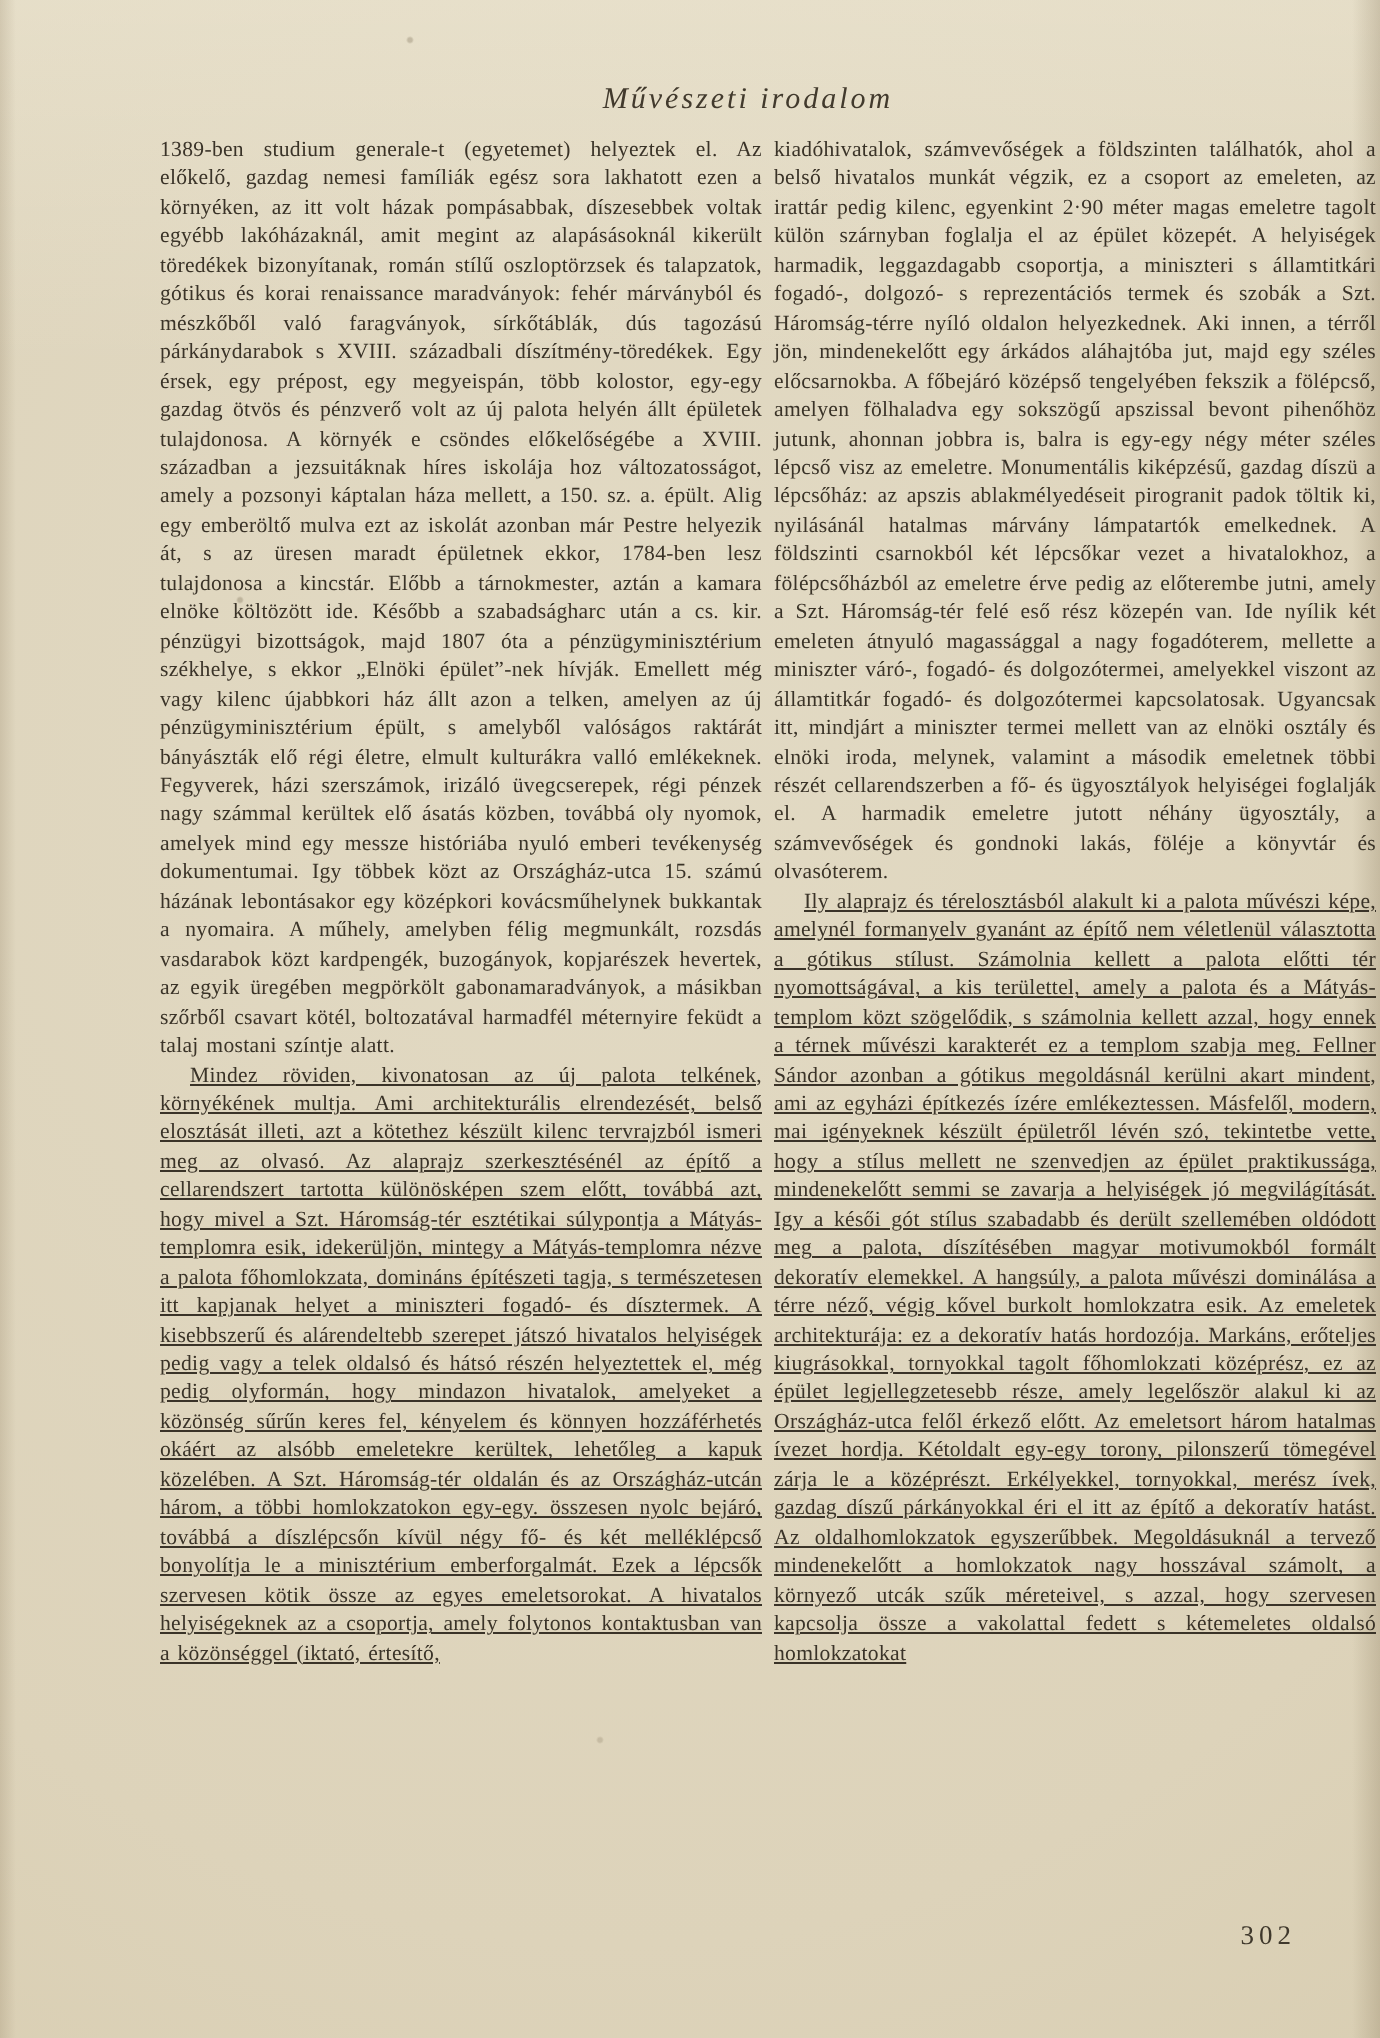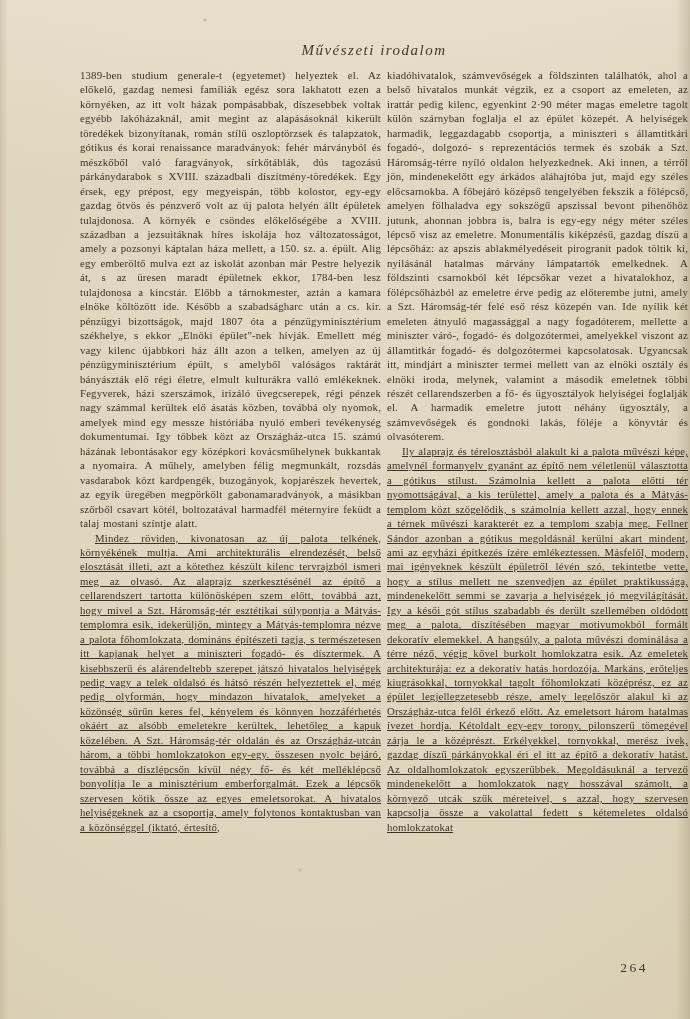--- a/index.html
+++ b/index.html
@@ -90,14 +90,14 @@
     <div class="col">
       <p>1389-ben studium generale-t (egyetemet) helyeztek el. Az előkelő, gazdag nemesi famíliák egész sora lakhatott ezen a környéken, az itt volt házak pompásabbak, díszesebbek voltak egyébb lakóházaknál, amit megint az alapásásoknál kikerült töredékek bizonyítanak, román stílű oszloptörzsek és talapzatok, gótikus és korai renaissance maradványok: fehér márványból és mészkőből való faragványok, sírkőtáblák, dús tagozású párkánydarabok s XVIII. századbali díszítmény-töredékek. Egy érsek, egy prépost, egy megyeispán, több kolostor, egy-egy gazdag ötvös és pénzverő volt az új palota helyén állt épületek tulajdonosa. A környék e csöndes előkelőségébe a XVIII. században a jezsuitáknak híres iskolája hoz változatosságot, amely a pozsonyi káptalan háza mellett, a 150. sz. a. épült. Alig egy emberöltő mulva ezt az iskolát azonban már Pestre helyezik át, s az üresen maradt épületnek ekkor, 1784-ben lesz tulajdonosa a kincstár. Előbb a tárnokmester, aztán a kamara elnöke költözött ide. Később a szabadságharc után a cs. kir. pénzügyi bizottságok, majd 1807 óta a pénzügyminisztérium székhelye, s ekkor „Elnöki épület”-nek hívják. Emellett még vagy kilenc újabbkori ház állt azon a telken, amelyen az új pénzügyminisztérium épült, s amelyből valóságos raktárát bányászták elő régi életre, elmult kulturákra valló emlékeknek. Fegyverek, házi szerszámok, irizáló üvegcserepek, régi pénzek nagy számmal kerültek elő ásatás közben, továbbá oly nyomok, amelyek mind egy messze históriába nyuló emberi tevékenység dokumentumai. Igy többek közt az Országház-utca 15. számú házának lebontásakor egy középkori kovácsműhelynek bukkantak a nyomaira. A műhely, amelyben félig megmunkált, rozsdás vasdarabok közt kardpengék, buzogányok, kopjarészek hevertek, az egyik üregében megpörkölt gabonamaradványok, a másikban szőrből csavart kötél, boltozatával harmadfél méternyire feküdt a talaj mostani színtje alatt.</p>
       <p class="indent">Mindez röviden, kivonatosan az új palota telkének, környékének multja. Ami architekturális elrendezését, belső elosztását illeti, azt a kötethez készült kilenc tervrajzból ismeri meg az olvasó. Az alaprajz szerkesztésénél az építő a cellarendszert tartotta különösképen szem előtt, továbbá azt, hogy mivel a Szt. Háromság-tér esztétikai súlypontja a Mátyás-templomra esik, idekerüljön, mintegy a Mátyás-templomra nézve a palota főhomlokzata, domináns építészeti tagja, s természetesen itt kapjanak helyet a miniszteri fogadó- és dísztermek. A kisebbszerű és alárendeltebb szerepet játszó hivatalos helyiségek pedig vagy a telek oldalsó és hátsó részén helyeztettek el, még pedig olyformán, hogy mindazon hivatalok, amelyeket a közönség sűrűn keres fel, kényelem és könnyen hozzáférhetés okáért az alsóbb emeletekre kerültek, lehetőleg a kapuk közelében. A Szt. Háromság-tér oldalán és az Országház-utcán három, a többi homlokzatokon egy-egy. összesen nyolc bejáró, továbbá a díszlépcsőn kívül négy fő- és két melléklépcső bonyolítja le a minisztérium emberforgalmát. Ezek a lépcsők szervesen kötik össze az egyes emeletsorokat. A hivatalos helyiségeknek az a csoportja, amely folytonos kontaktusban van a közönséggel (iktató, értesítő,</p>
     </div>
     <div class="col">
       <p>kiadóhivatalok, számvevőségek a földszinten találhatók, ahol a belső hivatalos munkát végzik, ez a csoport az emeleten, az irattár pedig kilenc, egyenkint 2·90 méter magas emeletre tagolt külön szárnyban foglalja el az épület közepét. A helyiségek harmadik, leggazdagabb csoportja, a miniszteri s államtitkári fogadó-, dolgozó- s reprezentációs termek és szobák a Szt. Háromság-térre nyíló oldalon helyezkednek. Aki innen, a térről jön, mindenekelőtt egy árkádos aláhajtóba jut, majd egy széles előcsarnokba. A főbejáró középső tengelyében fekszik a fölépcső, amelyen fölhaladva egy sokszögű apszissal bevont pihenőhöz jutunk, ahonnan jobbra is, balra is egy-egy négy méter széles lépcső visz az emeletre. Monumentális kiképzésű, gazdag díszü a lépcsőház: az apszis ablakmélyedéseit pirogranit padok töltik ki, nyilásánál hatalmas márvány lámpatartók emelkednek. A földszinti csarnokból két lépcsőkar vezet a hivatalokhoz, a fölépcsőházból az emeletre érve pedig az előterembe jutni, amely a Szt. Háromság-tér felé eső rész közepén van. Ide nyílik két emeleten átnyuló magassággal a nagy fogadóterem, mellette a miniszter váró-, fogadó- és dolgozótermei, amelyekkel viszont az államtitkár fogadó- és dolgozótermei kapcsolatosak. Ugyancsak itt, mindjárt a miniszter termei mellett van az elnöki osztály és elnöki iroda, melynek, valamint a második emeletnek többi részét cellarendszerben a fő- és ügyosztályok helyiségei foglalják el. A harmadik emeletre jutott néhány ügyosztály, a számvevőségek és gondnoki lakás, föléje a könyvtár és olvasóterem.</p>
       <p class="indent">Ily alaprajz és térelosztásból alakult ki a palota művészi képe, amelynél formanyelv gyanánt az építő nem véletlenül választotta a gótikus stílust. Számolnia kellett a palota előtti tér nyomottságával, a kis területtel, amely a palota és a Mátyás-templom közt szögelődik, s számolnia kellett azzal, hogy ennek a térnek művészi karakterét ez a templom szabja meg. Fellner Sándor azonban a gótikus megoldásnál kerülni akart mindent, ami az egyházi építkezés ízére emlékeztessen. Másfelől, modern, mai igényeknek készült épületről lévén szó, tekintetbe vette, hogy a stílus mellett ne szenvedjen az épület praktikussága, mindenekelőtt semmi se zavarja a helyiségek jó megvilágítását. Igy a késői gót stílus szabadabb és derült szellemében oldódott meg a palota, díszítésében magyar motivumokból formált dekoratív elemekkel. A hangsúly, a palota művészi dominálása a térre néző, végig kővel burkolt homlokzatra esik. Az emeletek architekturája: ez a dekoratív hatás hordozója. Markáns, erőteljes kiugrásokkal, tornyokkal tagolt főhomlokzati középrész, ez az épület legjellegzetesebb része, amely legelőször alakul ki az Országház-utca felől érkező előtt. Az emeletsort három hatalmas ívezet hordja. Kétoldalt egy-egy torony, pilonszerű tömegével zárja le a középrészt. Erkélyekkel, tornyokkal, merész ívek, gazdag díszű párkányokkal éri el itt az építő a dekoratív hatást. Az oldalhomlokzatok egyszerűbbek. Megoldásuknál a tervező mindenekelőtt a homlokzatok nagy hosszával számolt, a környező utcák szűk méreteivel, s azzal, hogy szervesen kapcsolja össze a vakolattal fedett s kétemeletes oldalsó homlokzatokat</p>
     </div>
   </div>
 
-  <div class="folio">264</div>
+  <div class="folio">302</div>
 </div>
 
 </body></html>

